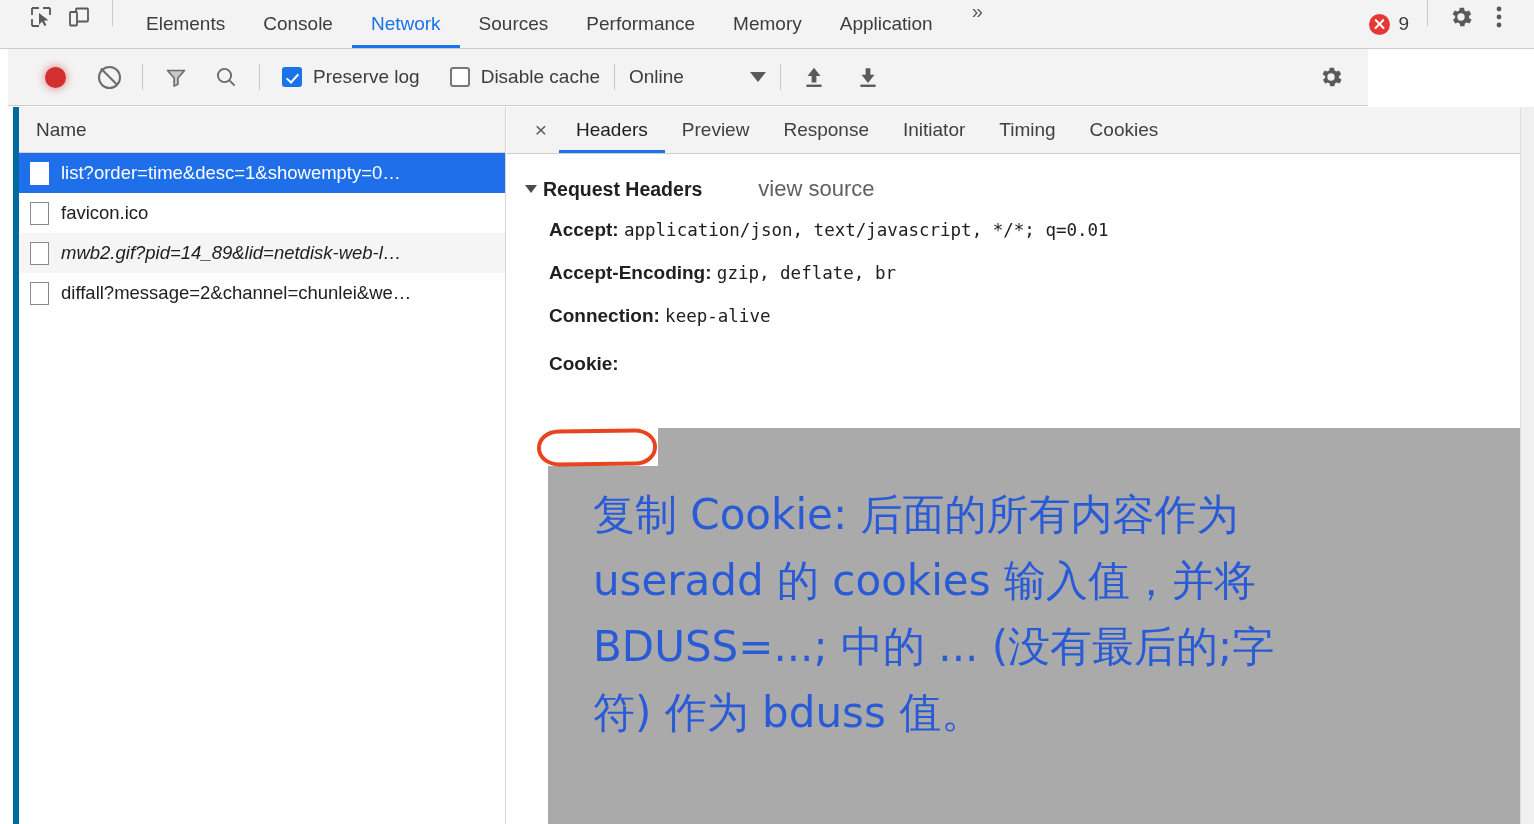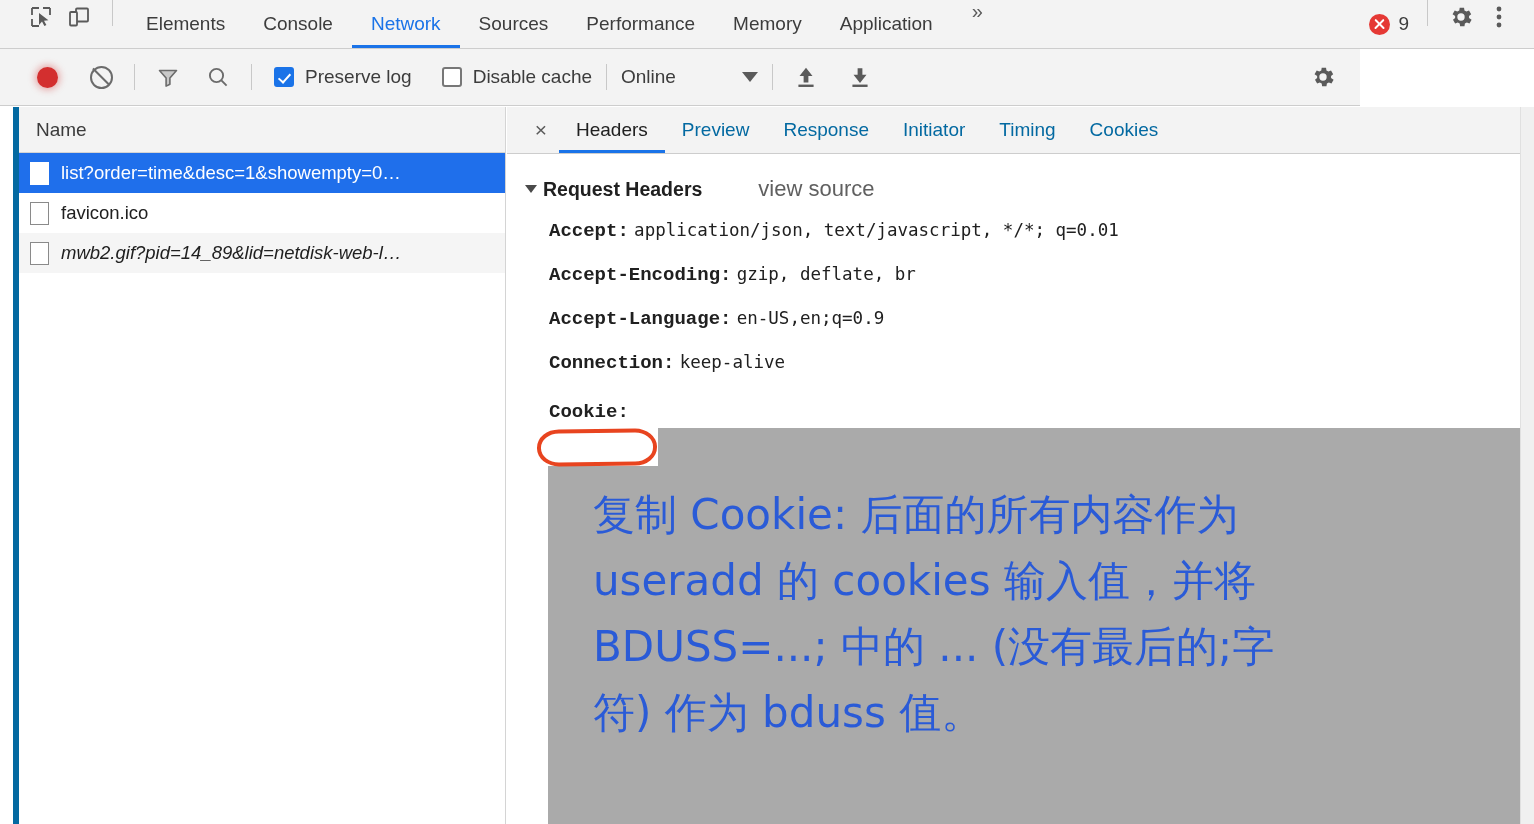--- a/index.html
+++ b/index.html
@@ -93,21 +93,21 @@
   .err-circle::before { transform: rotate(45deg); }
   .err-circle::after  { transform: rotate(-45deg); }
   .err-count {
     font-size: 19px;
     color: #3c3c3c;
   }
 
   
   .net-toolbar {
     position: absolute;
-    left: 0; top: 49px;
+    left: 8px; top: 49px;
     width: 1360px; height: 57px;
     background: #f3f3f3;
     border-bottom: 1px solid #cdcdcd;
     display: flex;
     align-items: center;
     box-sizing: border-box;
     text-align: center;
   }
   .record-dot {
     width: 21px; height: 21px;
@@ -251,21 +251,21 @@
     display: flex;
     align-items: center;
     justify-content: center;
     font-size: 21px;
     color: #5a5a5a;
     margin-left: 16px;
     flex: none;
   }
   .detail-tab {
     font-size: 19px;
-    color: #0369a1;
+    color: #404040;
     padding: 0 17px;
     height: 46px;
     line-height: 46px;
     white-space: nowrap;
     box-sizing: border-box;
     flex: none;
   }
   .detail-tab.selected {
     color: #202020;
     border-bottom: 3px solid #1a73e8;
@@ -305,21 +305,21 @@
   .header-line {
     padding-left: 24px;
     margin-bottom: 9px;
     font-size: 19px;
     line-height: 33px;
     white-space: nowrap;
   }
   .hdr-key {
     font-weight: bold;
     color: #202020;
-    font-family: Liberation Mono, monospace;
+    font-family: Liberation Sans, sans-serif;
   }
   .hdr-val {
     font-family: "DejaVu Sans Mono", monospace;
     font-size: 17.5px;
     color: #202020;
   }
   .cookie-line {
     position: relative;
     z-index: 3;
     padding-left: 24px;
@@ -495,20 +495,24 @@
       <span class="row-cb"></span>
       <span class="row-name">list?order=time&amp;desc=1&amp;showempty=0…</span>
     </div>
     <div class="request-row">
       <span class="row-cb"></span>
       <span class="row-name">favicon.ico</span>
     </div>
     <div class="request-row odd">
       <span class="row-cb"></span>
       <span class="row-name">mwb2.gif?pid=14_89&amp;lid=netdisk-web-l…</span>
+    </div>
+    <div class="request-row">
+      <span class="row-cb"></span>
+      <span class="row-name">diffall?message=2&amp;channel=chunlei&amp;we…</span>
     </div>
   </div>
 
   <div class="detail-panel">
     <div class="detail-tabs">
       <div class="close-x">×</div>
       <div class="detail-tab selected">Headers</div>
       <div class="detail-tab">Preview</div>
       <div class="detail-tab">Response</div>
       <div class="detail-tab">Initiator</div>
@@ -525,24 +529,20 @@
 
       <div class="header-line">
         <span class="hdr-key">Accept:</span>
         <span class="hdr-val">application/json, text/javascript, */*; q=0.01</span>
       </div>
       <div class="header-line">
         <span class="hdr-key">Accept-Encoding:</span>
         <span class="hdr-val">gzip, deflate, br</span>
       </div>
       <div class="header-line">
-        <span class="hdr-key">Accept-Language:</span>
-        <span class="hdr-val">en-US,en;q=0.9</span>
-      </div>
-      <div class="header-line">
         <span class="hdr-key">Connection:</span>
         <span class="hdr-val">keep-alive</span>
       </div>
 
       <div class="redact-overlay"></div>
       <div class="redact-notch"></div>
 
       <div class="cookie-line">
         <span class="hdr-key">Cookie:</span>
       </div>

